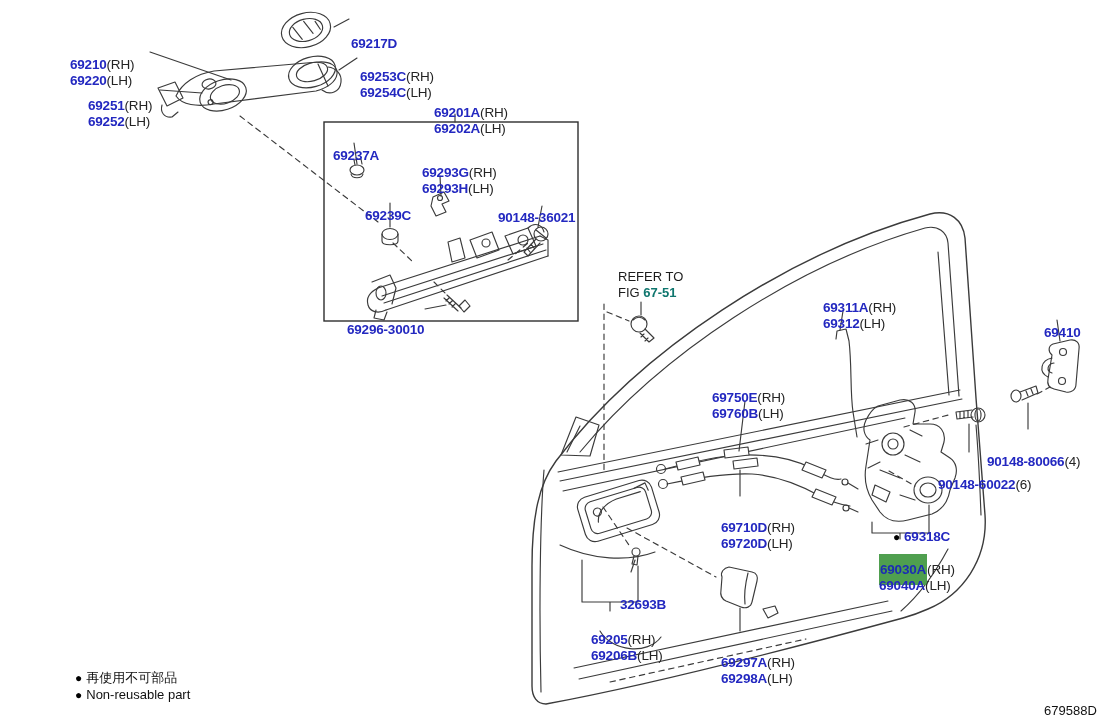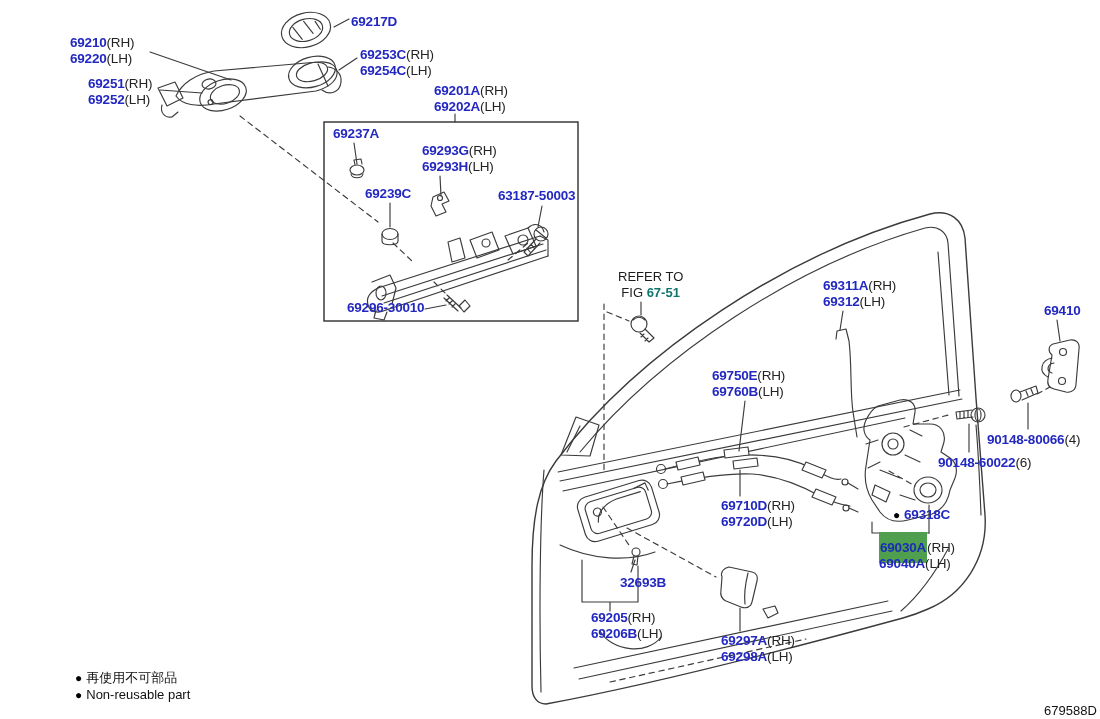--- a/index.html
+++ b/index.html
@@ -5,25 +5,25 @@
   html,body{margin:0;padding:0;background:#fff;}
   #stage{position:relative;width:1100px;height:719px;background:#ffffff;overflow:hidden;
          font-family:"Liberation Sans","DejaVu Sans",sans-serif;}
   #art{position:absolute;left:0;top:0;}
   .ln{fill:none;stroke:#3b3b3b;stroke-width:1.15;stroke-linecap:round;stroke-linejoin:round;}
   .thk{stroke-width:1.4;}
   .dash{stroke-dasharray:5.5 4.5;}
   .boxln{fill:none;stroke:#2e2e2e;stroke-width:1.4;}
   .fillw{fill:#ffffff;}
   .lbl{position:absolute;white-space:nowrap;font-size:13.5px;line-height:15.5px;
-       font-weight:700;color:#2328c0;letter-spacing:-0.2px;}
+       font-weight:700;color:#2328c0;letter-spacing:-0.2px;margin-top:22px;}
   .lbl .sfx,.lbl .qty{font-weight:400;color:#242424;}
   .hl{background:#4f9f4f;color:#1c2cb4;padding:8px 1px;}
   .note{position:absolute;white-space:nowrap;font-size:13px;line-height:15.5px;
-        font-weight:400;color:#1c1c1c;text-align:center;}
+        font-weight:400;color:#1c1c1c;}
   .note .fig{color:#0f766e;font-weight:700;}
   .bullet{font-size:12px;color:#000;margin-right:4px;font-weight:400;}
   .legend{position:absolute;font-size:13px;line-height:16.5px;color:#111;font-weight:400;}
   .legend .row{display:flex;align-items:center;}
   .docnum{position:absolute;font-size:13px;color:#111;font-weight:400;text-align:right;}
 </style>
 </head>
 <body>
 
 <div id="stage">
@@ -253,21 +253,21 @@
 <div class="lbl" style="left:422px;top:143px">
   <div><span>69293G</span><span class="sfx">(RH)</span></div>
   <div><span>69293H</span><span class="sfx">(LH)</span></div>
 </div>
 
 <div class="lbl" style="left:365px;top:186px">
   <span>69239C</span>
 </div>
 
 <div class="lbl" style="left:498px;top:188px">
-  <span>63187-50003</span>
+  <span>90148-36021</span>
 </div>
 
 <div class="lbl" style="left:347px;top:300px">
   <span>69296-30010</span>
 </div>
 
 <div class="note" style="left:618px;top:269px">
   <div>REFER TO</div>
   <div><span>FIG </span><span class="fig">67-51</span></div>
 </div>

